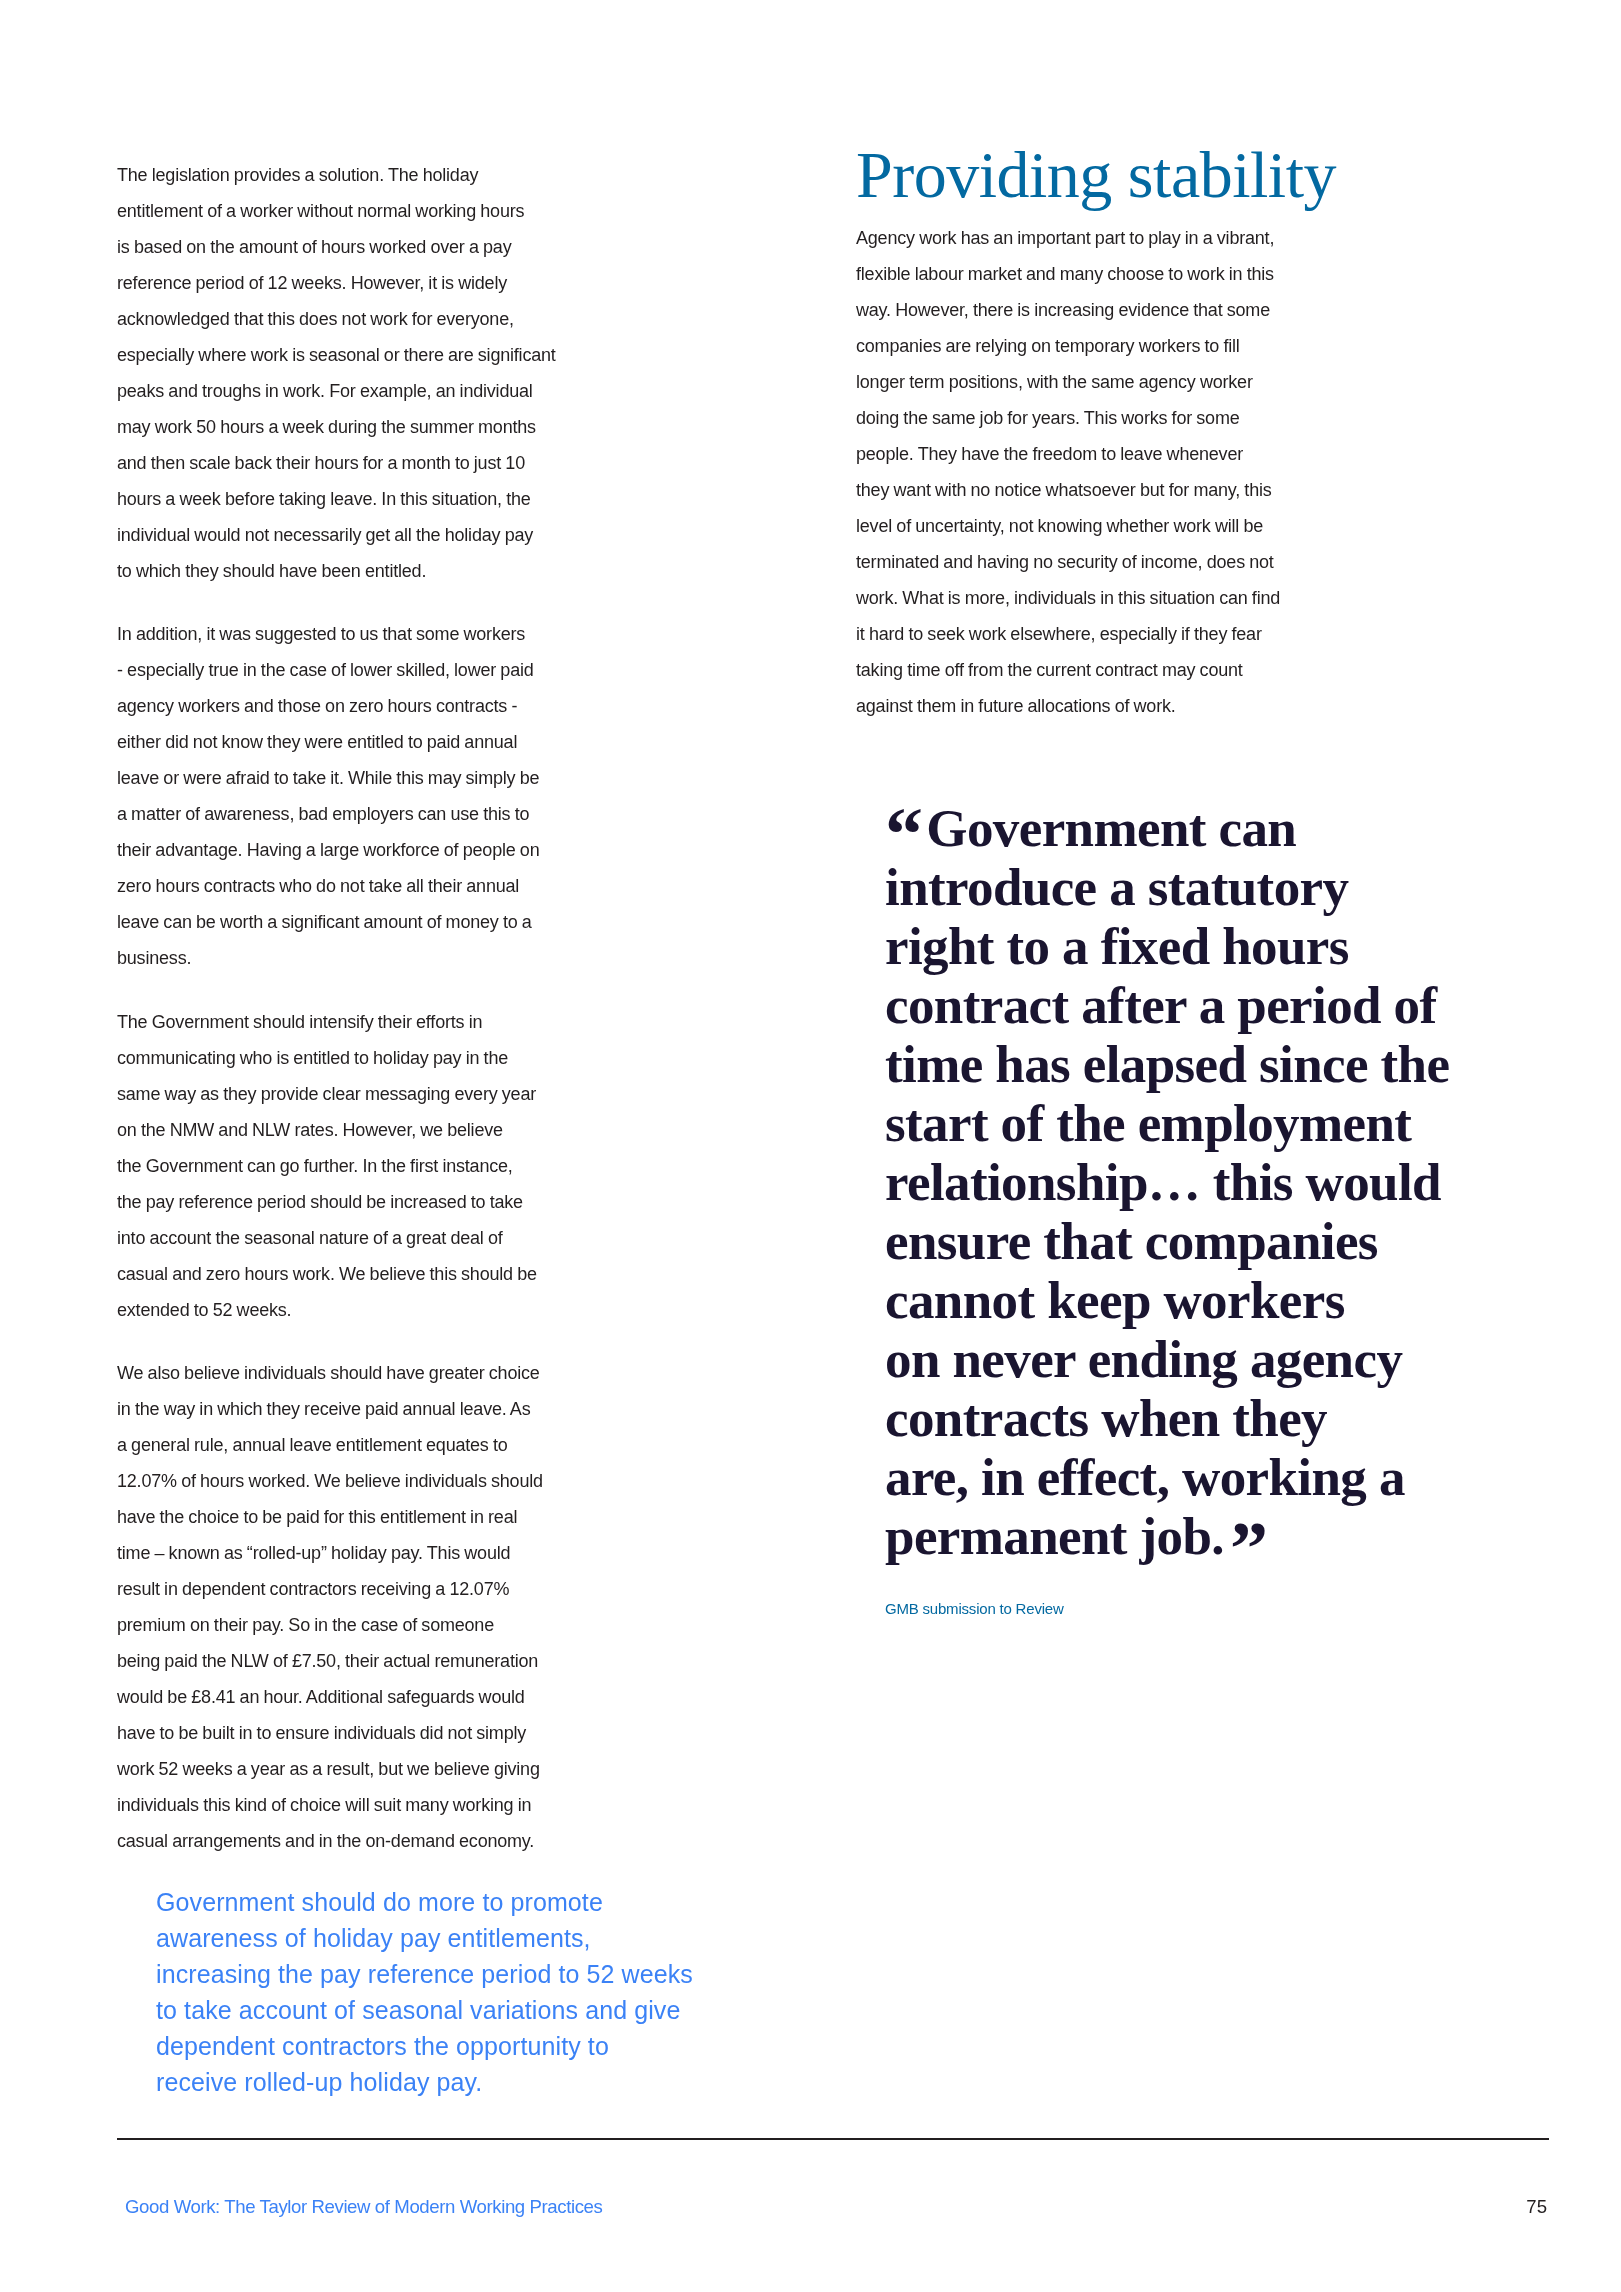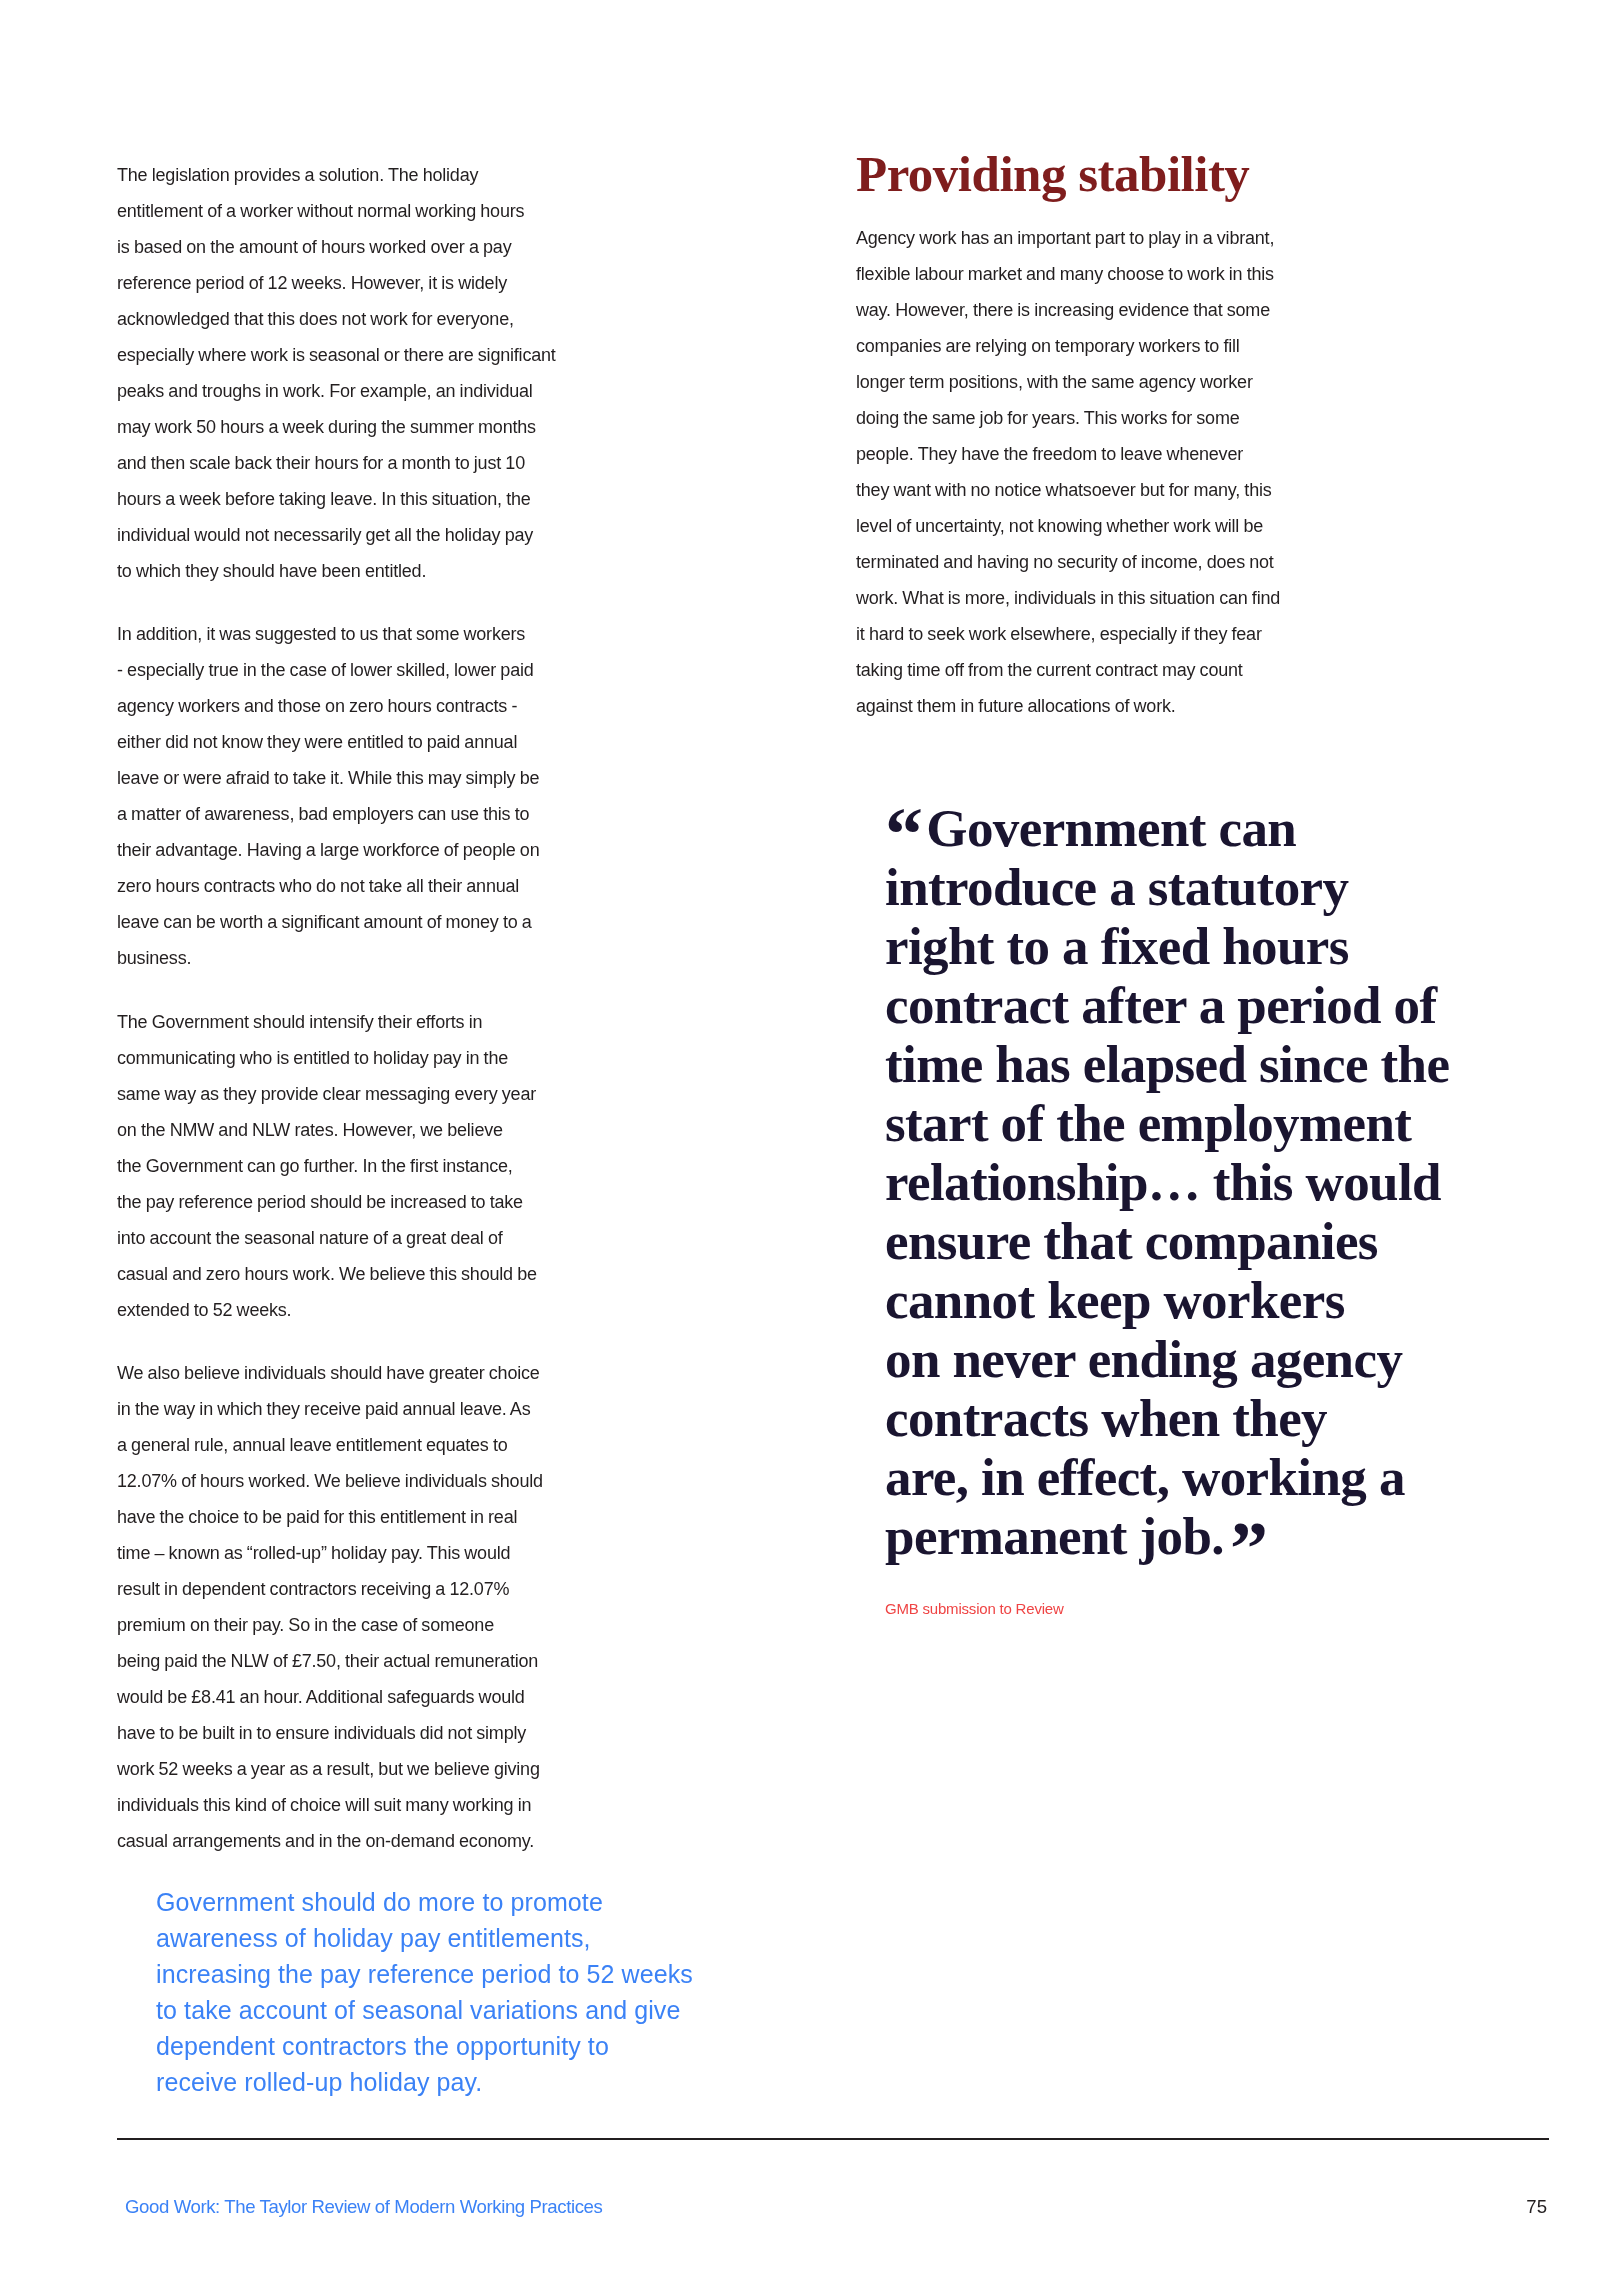--- a/index.html
+++ b/index.html
@@ -30,24 +30,24 @@
     .body-para {
       font-size: 18px;
       line-height: 36px;
       margin: 0 0 27.4px 0;
       letter-spacing: -0.2px;
       word-spacing: -0.5px;
       white-space: pre-line;
     }
     .section-heading {
       font-family: "Liberation Serif", "DejaVu Serif", serif;
-      font-weight: bold;
-      font-size: 51px;
+      font-weight: normal;
+      font-size: 66px;
       line-height: 59px;
-      color: #7f1d1d;
+      color: #0369a1;
       margin: 0 0 15.7px 0;
       letter-spacing: -0.5px;
     }
     .recommendation {
       position: absolute;
       left: 156px;
       top: 1884px;
       width: 647px;
       font-size: 25px;
       line-height: 36px;
@@ -83,21 +83,21 @@
     }
     .quote-close {
       top: 19.6px;
       margin-left: 5.9px;
     }
     .quote-source {
       position: absolute;
       left: 885px;
       top: 1600px;
       font-size: 15px;
-      color: #ef4444;
+      color: #0369a1;
       letter-spacing: -0.2px;
     }
     .footer-rule {
       position: absolute;
       left: 117px;
       top: 2138px;
       width: 1432px;
       height: 0;
       border-top: 2px solid #231f20;
     }

